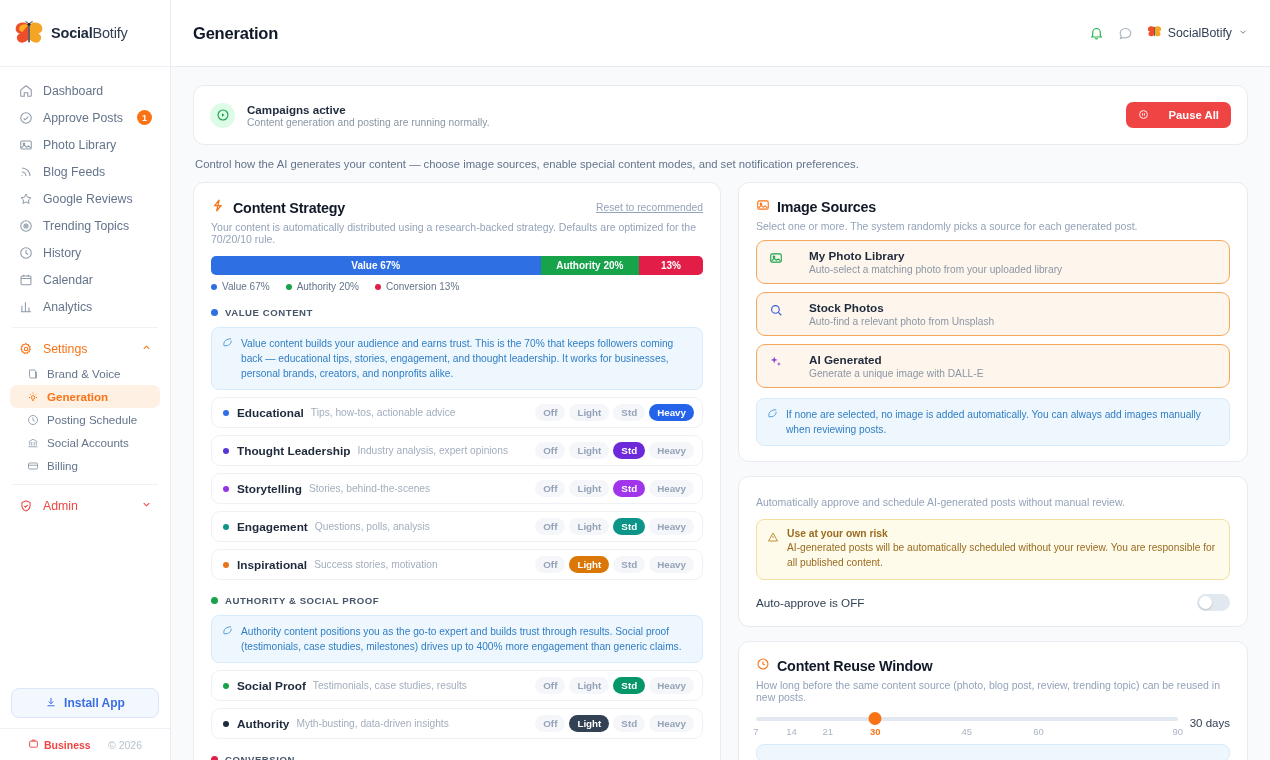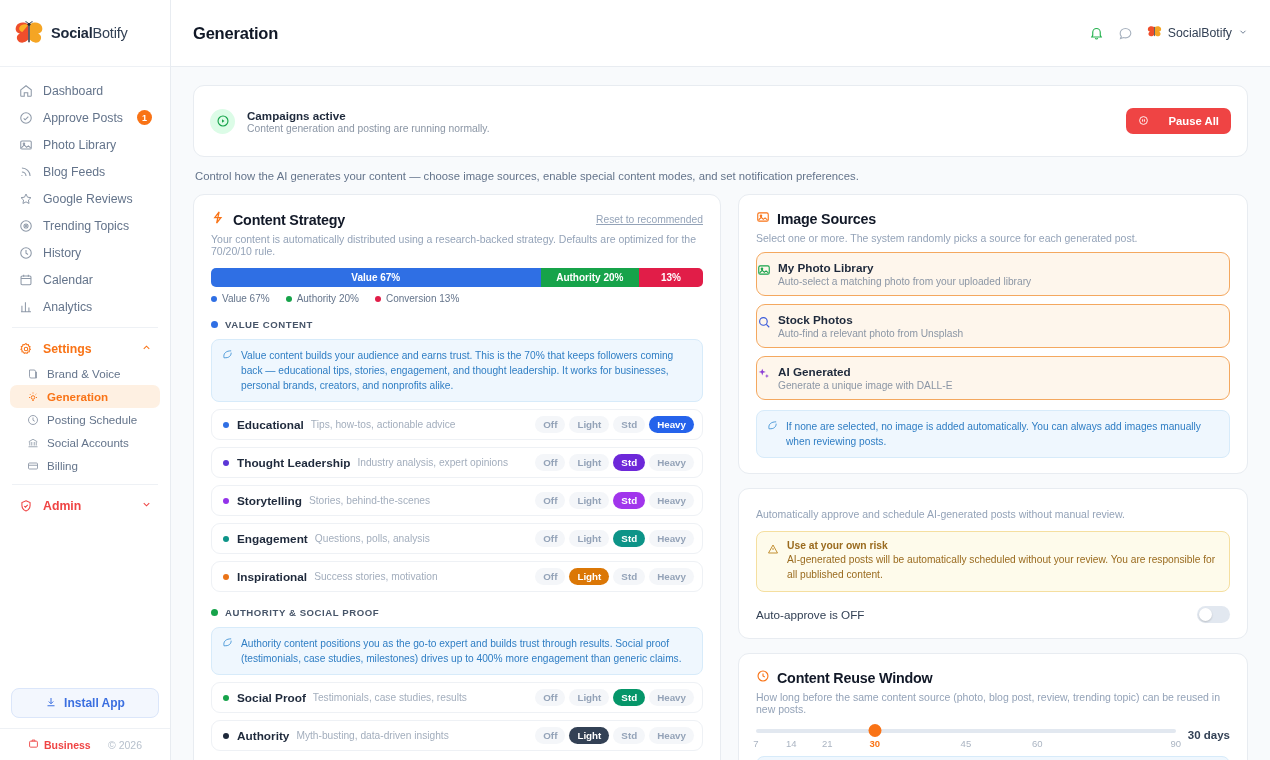--- a/index.html
+++ b/index.html
@@ -36,21 +36,21 @@
   }
   .nav-item .ic { width: 15px; height: 15px; flex: 0 0 15px; display:flex; align-items:center; justify-content:center; }
   .nav-item .ic svg { width: 14px; height: 14px; }
   .nav-badge {
     position: absolute; right: 8px; top: 6px;
     background: #f97316; color: #fff; font-size: 9px; font-weight: 700;
     width: 15px; height: 15px; border-radius: 50%;
     display: flex; align-items: center; justify-content: center;
   }
   .nav-sep { height: 1px; background: #eef1f5; margin: 7px 2px; }
-  .nav-item.group { color: #f97316; font-weight: 700; }
+  .nav-item.group { color: #f97316; font-weight: 400; }
   .nav-item.group .chev { margin-left: auto; }
   .sub-item {
     display: flex; align-items: center; gap: 8px;
     height: 23px; padding: 0 8px 0 16px; border-radius: 7px;
     font-size: 11.6px; color: #64748b; cursor: pointer;
   }
   .sub-item .ic { width: 13px; height: 13px; flex:0 0 13px; display:flex;align-items:center;justify-content:center;}
   .sub-item .ic svg { width: 12px; height: 12px; }
   .sub-item.active { background: #fef0e2; color: #f97316; font-weight: 600; }
 
@@ -77,21 +77,21 @@
   }
   .page-title { font-size: 16.5px; font-weight: 700; color: #111827; letter-spacing: -.2px; }
   .top-right { margin-left: auto; display: flex; align-items: center; gap: 14px; }
   .top-right .iconbtn { cursor: pointer; display:flex; }
   .account { display: flex; align-items: center; gap: 6px; font-size: 12.3px; color: #334155; cursor: pointer; }
 
   .content { flex: 1 1 auto; padding: 18px 22px 0 22px; overflow: hidden; }
 
   .banner {
     background: #fff; border: 1px solid #e8ecf1; border-radius: 11px;
-    height: 72px; display: flex; align-items: center; padding: 0 16px; gap: 12px;
+    height: 60px; display: flex; align-items: center; padding: 0 16px; gap: 12px;
   }
   .banner-ic {
     width: 25px; height: 25px; border-radius: 50%; background: #dcfce7;
     display: flex; align-items: center; justify-content: center; flex: 0 0 25px;
   }
   .banner-title { font-size: 11.6px; font-weight: 700; color: #1e293b; }
   .banner-sub { font-size: 10.3px; color: #8b96a5; margin-top: 1px; }
   .pause-btn {
     margin-left: auto; background: #ef4444; color: #fff; border: none;
     border-radius: 7px; height: 26px; padding: 0 12px;
@@ -149,21 +149,21 @@
   .pill {
     font-size: 9.8px; font-weight: 600; color: #94a3b8;
     background: #f4f6f9; border-radius: 9px; height: 17px;
     padding: 0 8px; display: flex; align-items: center; cursor: pointer;
   }
   .pill.on { color: #fff; }
 
   
   .src {
     border: 1px solid #f4a85f; background: #fef6ec; border-radius: 9px;
-    padding: 8px 0; margin-top: 8px; display: flex; gap: 6px; align-items: flex-start;
+    padding: 8px 12px; margin-top: 8px; display: flex; gap: 25px; align-items: flex-start;
     cursor: pointer;
   }
   .src-ic { flex: 0 0 15px; margin-top: 2px; }
   .src-title { font-size: 11.7px; font-weight: 700; color: #1e293b; }
   .src-desc { font-size: 10.2px; color: #8b96a5; margin-top: 2px; }
 
   
   .warn {
     background: #fefbeb; border: 1px solid #f5dfa0; border-radius: 8px;
     padding: 8px 10px; display: flex; gap: 8px; margin-top: 11px;
@@ -189,21 +189,21 @@
   .thumb {
     position: absolute; top: -5px; width: 13px; height: 13px; border-radius: 50%;
     background: #f97316; transform: translateX(-50%); cursor: pointer;
   }
   .ticks { position: relative; height: 14px; margin-top: 5px; }
   .tick {
     position: absolute; font-size: 9.5px; color: #aab4c2;
     transform: translateX(-50%); white-space: nowrap;
   }
   .tick.active { color: #f97316; font-weight: 700; }
-  .slider-val { font-size: 11.5px; font-weight: 700; color: #334155; padding-top: 0px; white-space: nowrap;}
+  .slider-val { font-size: 11.5px; font-weight: 400; color: #334155; padding-top: 0px; white-space: nowrap;}
 </style>
 </head>
 <body>
 
 <div class="app">
 
   <aside class="sidebar">
     <div class="brand">
       <span class="brand-logo">
         <svg viewBox="0 0 30 24">

